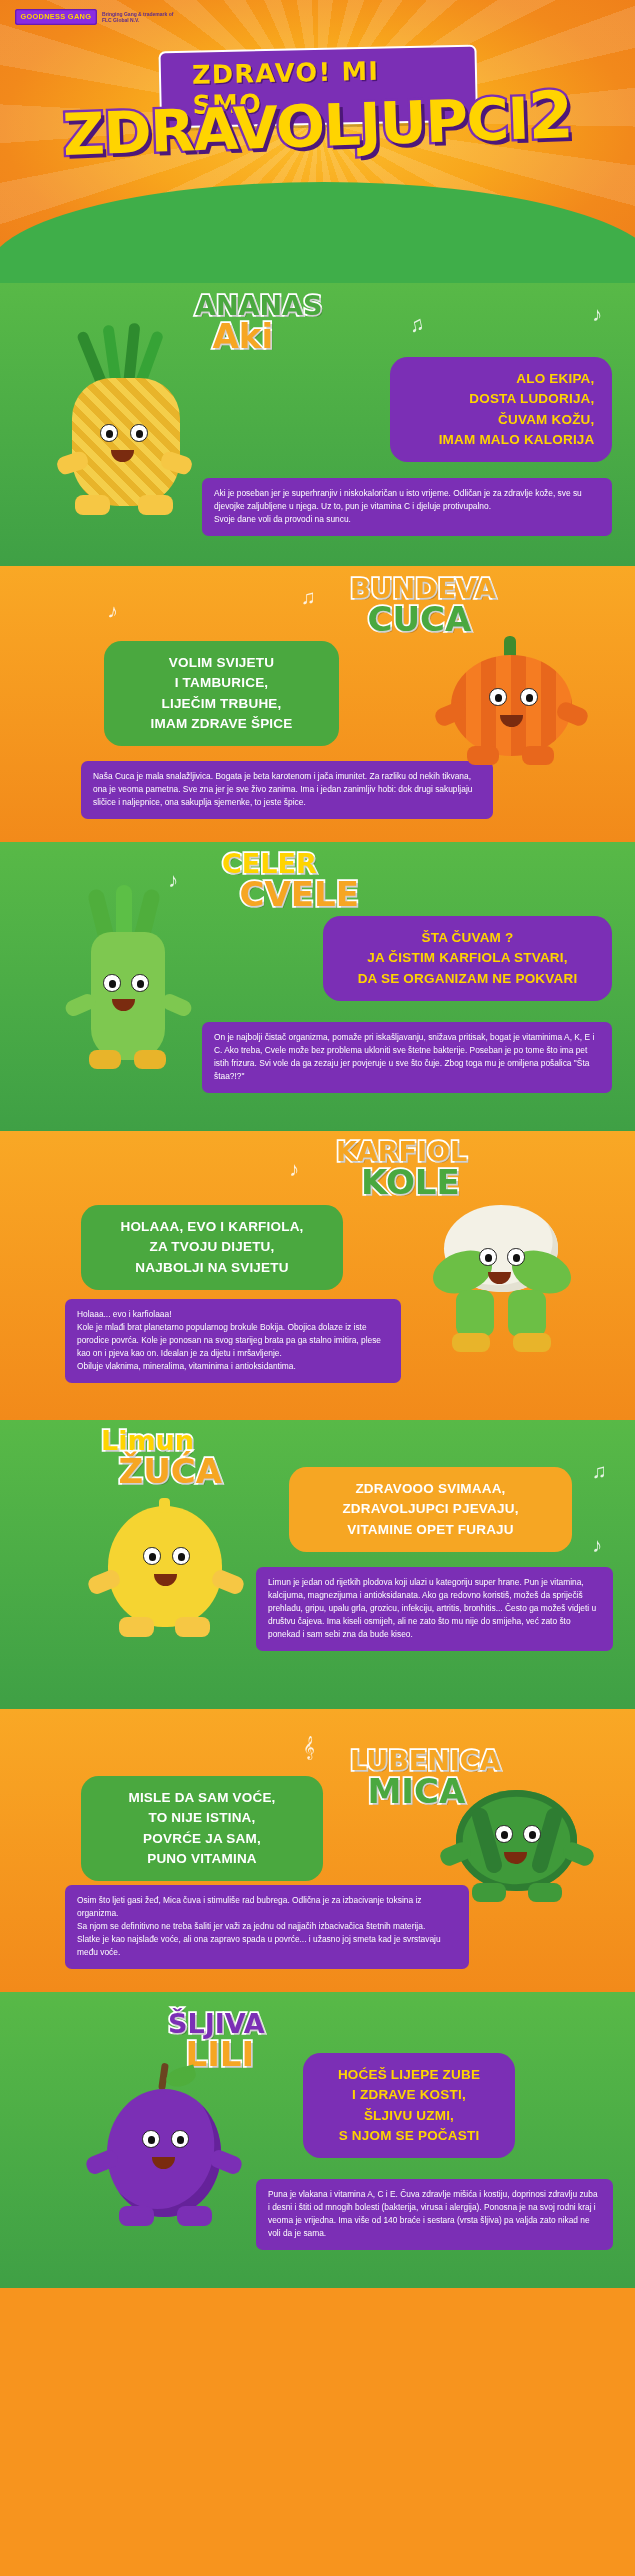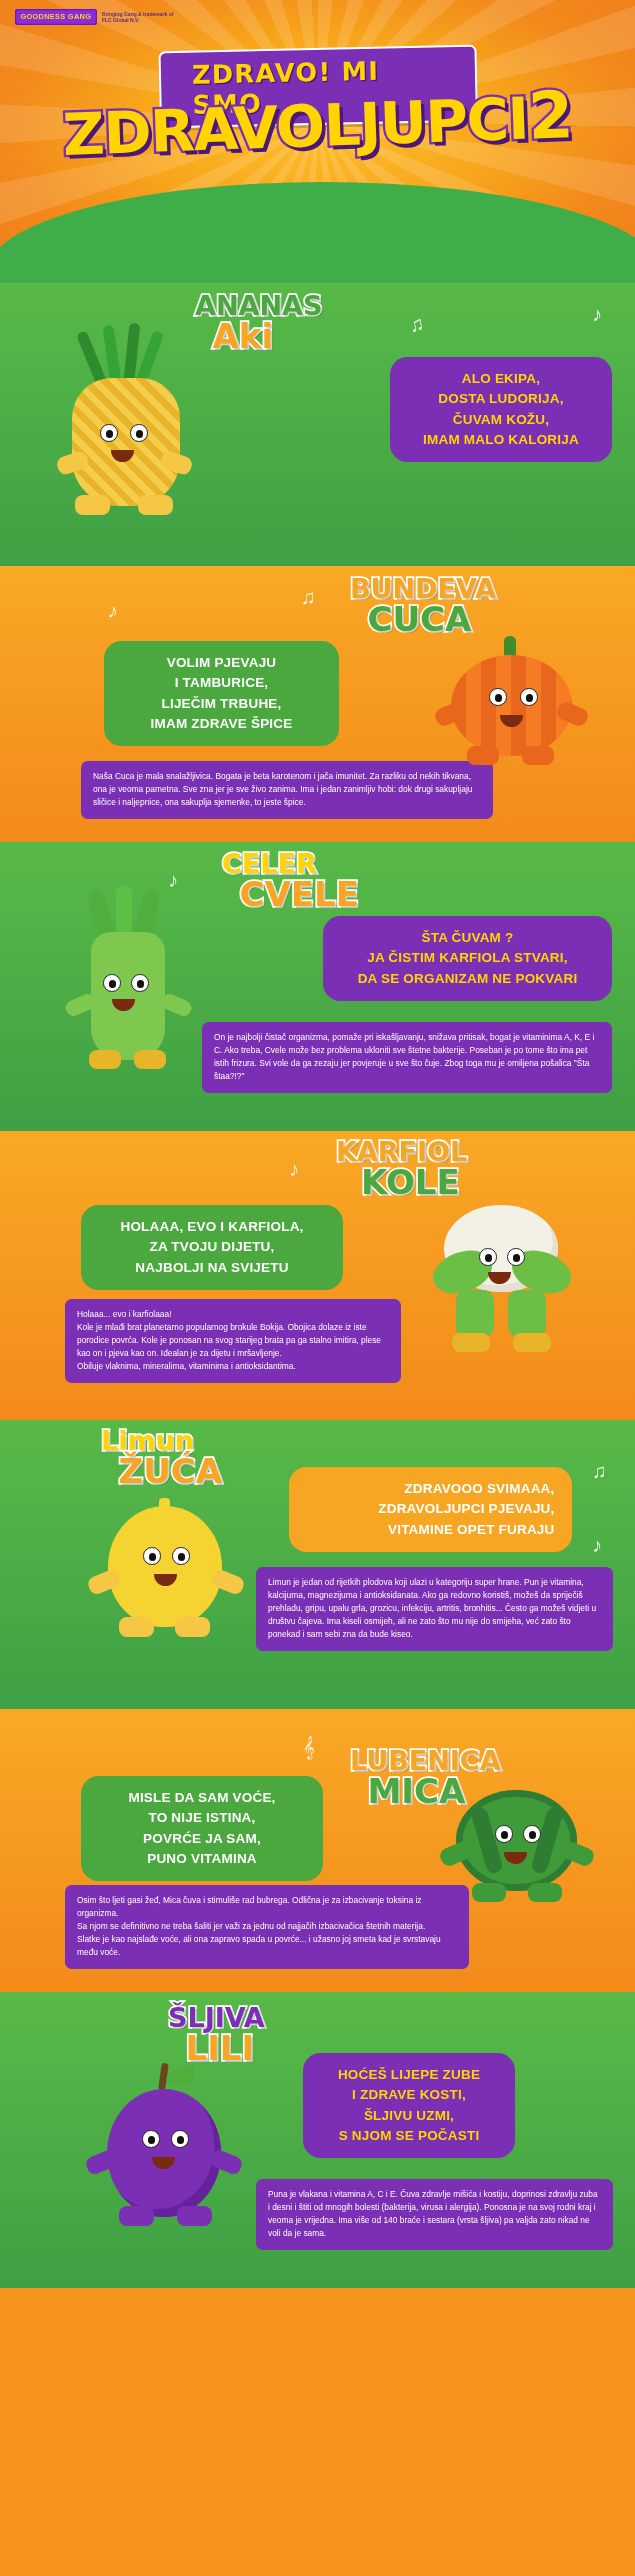--- a/index.html
+++ b/index.html
@@ -160,27 +160,29 @@
   <div class="section sec-green" style="height:283px;">
     <div class="sec-inner">
       <div class="name-title" style="left:195px; top:9.4px;">
         <span class="l1" style="color:#4aa83f;">ANANAS</span>
         <span class="l2" style="color:#f6a623;">Aki</span>
       </div>
 
       <div class="note" style="left:409px; top:30px; transform:rotate(-12deg);">♫</div>
       <div class="note" style="left:592px; top:20px;">♪</div>
 
-      <div class="bubble purple" style="left:390px; top:74px; width:222px; text-align:center;">
+      <div class="bubble purple" style="left:390px; top:74px; width:222px; text-align:right;">
         <div>ALO EKIPA,</div>
         <div>DOSTA LUDORIJA,</div>
         <div>ČUVAM KOŽU,</div>
         <div>IMAM MALO KALORIJA</div>
       </div>
 
+      <div class="infobox purple" style="left:202px; top:195px; width:410px; white-space:pre-line;">Aki je poseban jer je superhranjiv i niskokaloričan u isto vrijeme. Odličan je za zdravlje kože, sve su djevojke zaljubljene u njega. Uz to, pun je vitamina C i djeluje protivupalno.
+Svoje dane voli da provodi na suncu.</div>
 
       <div class="plush" style="left:52px; top:47px; width:155px; height:202px;">
         <div style="position:absolute;left:35px;top:0;width:10.8px;height:61px;background:#2e8b2e;border-radius:5.4px;transform:rotate(-22deg);"></div>
         <div style="position:absolute;left:55px;top:-5.4px;width:10.8px;height:67px;background:#36a336;border-radius:5.4px;transform:rotate(-8deg);"></div>
         <div style="position:absolute;left:74px;top:-6.7px;width:10.8px;height:67px;background:#2e8b2e;border-radius:5.4px;transform:rotate(6deg);"></div>
         <div style="position:absolute;left:91px;top:0;width:10.8px;height:62px;background:#36a336;border-radius:5.4px;transform:rotate(20deg);"></div>
         <div style="position:absolute;left:20px;top:48px;width:108px;height:128px;background:
              repeating-linear-gradient(45deg,#e8b42a 0 6.7px,#f4ce4a 6.7px 13.5px);border-radius:40px 40px 47px 47px;"></div>
         <div class="eye" style="left:48px; top:94px;"></div>
         <div class="eye" style="left:78px; top:94px;"></div>
@@ -197,21 +199,21 @@
     <div class="sec-inner">
       <div class="name-title" style="left:350px; top:9.4px;">
         <span class="l1" style="color:#f6a623;">BUNDEVA</span>
         <span class="l2" style="color:#4aa83f;">CUCA</span>
       </div>
 
       <div class="note" style="left:108px; top:34px; transform:rotate(10deg);">♪</div>
       <div class="note" style="left:301px; top:20px;">♫</div>
 
       <div class="bubble green" style="left:104px; top:75px; width:235px; text-align:center;">
-        <div>VOLIM PJEVAJU</div>
+        <div>VOLIM SVIJETU</div>
         <div>I TAMBURICE,</div>
         <div>LIJEČIM TRBUHE,</div>
         <div>IMAM ZDRAVE ŠPICE</div>
       </div>
 
       <div class="infobox purple" style="left:81px; top:195px; width:412px; white-space:pre-line;">Naša Cuca je mala snalažljivica. Bogata je beta karotenom i jača imunitet.  Za razliku od nekih tikvana, ona je veoma pametna. Sve zna jer je sve živo zanima. Ima i jedan zanimljiv hobi: dok drugi sakupljaju sličice i naljepnice, ona sakuplja sjemenke, to jeste špice.</div>
 
       <div class="plush" style="left:431px; top:74px; width:161px; height:135px;">
         <div style="position:absolute;left:73px;top:-4px;width:12px;height:24px;background:#3f8b2e;border-radius:5.4px;"></div>
         <div style="position:absolute;left:20px;top:15px;width:121px;height:101px;background:
@@ -299,21 +301,21 @@
   <div class="section sec-green" style="height:289px;">
     <div class="sec-inner">
       <div class="name-title" style="left:101px; top:6.7px;">
         <span class="l1" style="color:#ffd400;">Limun</span>
         <span class="l2" style="color:#f6a623;">ŽUĆA</span>
       </div>
 
       <div class="note" style="left:592px; top:40px;">♫</div>
       <div class="note" style="left:592px; top:114px;">♪</div>
 
-      <div class="bubble orange" style="left:289px; top:47px; width:283px; text-align:right;">
+      <div class="bubble orange" style="left:289px; top:47px; width:283px; text-align:center;">
         <div>ZDRAVOOO SVIMAAA,</div>
         <div>ZDRAVOLJUPCI PJEVAJU,</div>
         <div>VITAMINE OPET FURAJU</div>
       </div>
 
       <div class="infobox purple" style="left:256px; top:147px; width:357px; white-space:pre-line;">Limun je jedan od rijetkih plodova koji ulazi u kategoriju super hrane. Pun je vitamina, kalcijuma,  magnezijuma i antioksidanata. Ako ga redovno koristiš, možeš da spriječiš prehladu, gripu, upalu grla, grozicu, infekciju, artritis, bronhitis... Često ga možeš vidjeti u društvu čajeva. Ima kiseli osmijeh, ali ne zato što mu nije do smijeha, već zato što ponekad i sam sebi zna da bude kiseo.</div>
 
       <div class="plush" style="left:81px; top:79px; width:168px; height:175px;">
         <div style="position:absolute;left:27px;top:6.7px;width:114px;height:121px;background:#f5d431;border-radius:50% 50% 48% 48%;"></div>
         <div style="position:absolute;left:78px;top:-1.3px;width:10.8px;height:15px;background:#f5d431;border-radius:4px;"></div>
@@ -360,21 +362,21 @@
         <div class="limb" style="left:2.7px;  top:62px; width:31px; height:17.5px; background:#3f9a3a; transform:rotate(-22deg);"></div>
         <div class="limb" style="left:126px;top:62px; width:31px; height:17.5px; background:#3f9a3a; transform:rotate(22deg);"></div>
         <div class="limb" style="left:35px; top:100px; width:34px; height:19px; background:#3f9a3a;"></div>
         <div class="limb" style="left:91px;top:100px; width:34px; height:19px; background:#3f9a3a;"></div>
       </div>
     </div>
   </div>
 
   <div class="section sec-green" style="height:296px;">
     <div class="sec-inner">
-      <div class="name-title" style="left:168px; top:12px;">
+      <div class="name-title" style="left:168px; top:18px;">
         <span class="l1" style="color:#7b2fb5;">ŠLJIVA</span>
         <span class="l2" style="color:#f6a623;">LILI</span>
       </div>
 
       <div class="bubble purple" style="left:303px; top:61px; width:212px; text-align:center;">
         <div>HOĆEŠ LIJEPE ZUBE</div>
         <div>I ZDRAVE KOSTI,</div>
         <div>ŠLJIVU UZMI,</div>
         <div>S NJOM SE POČASTI</div>
       </div>

